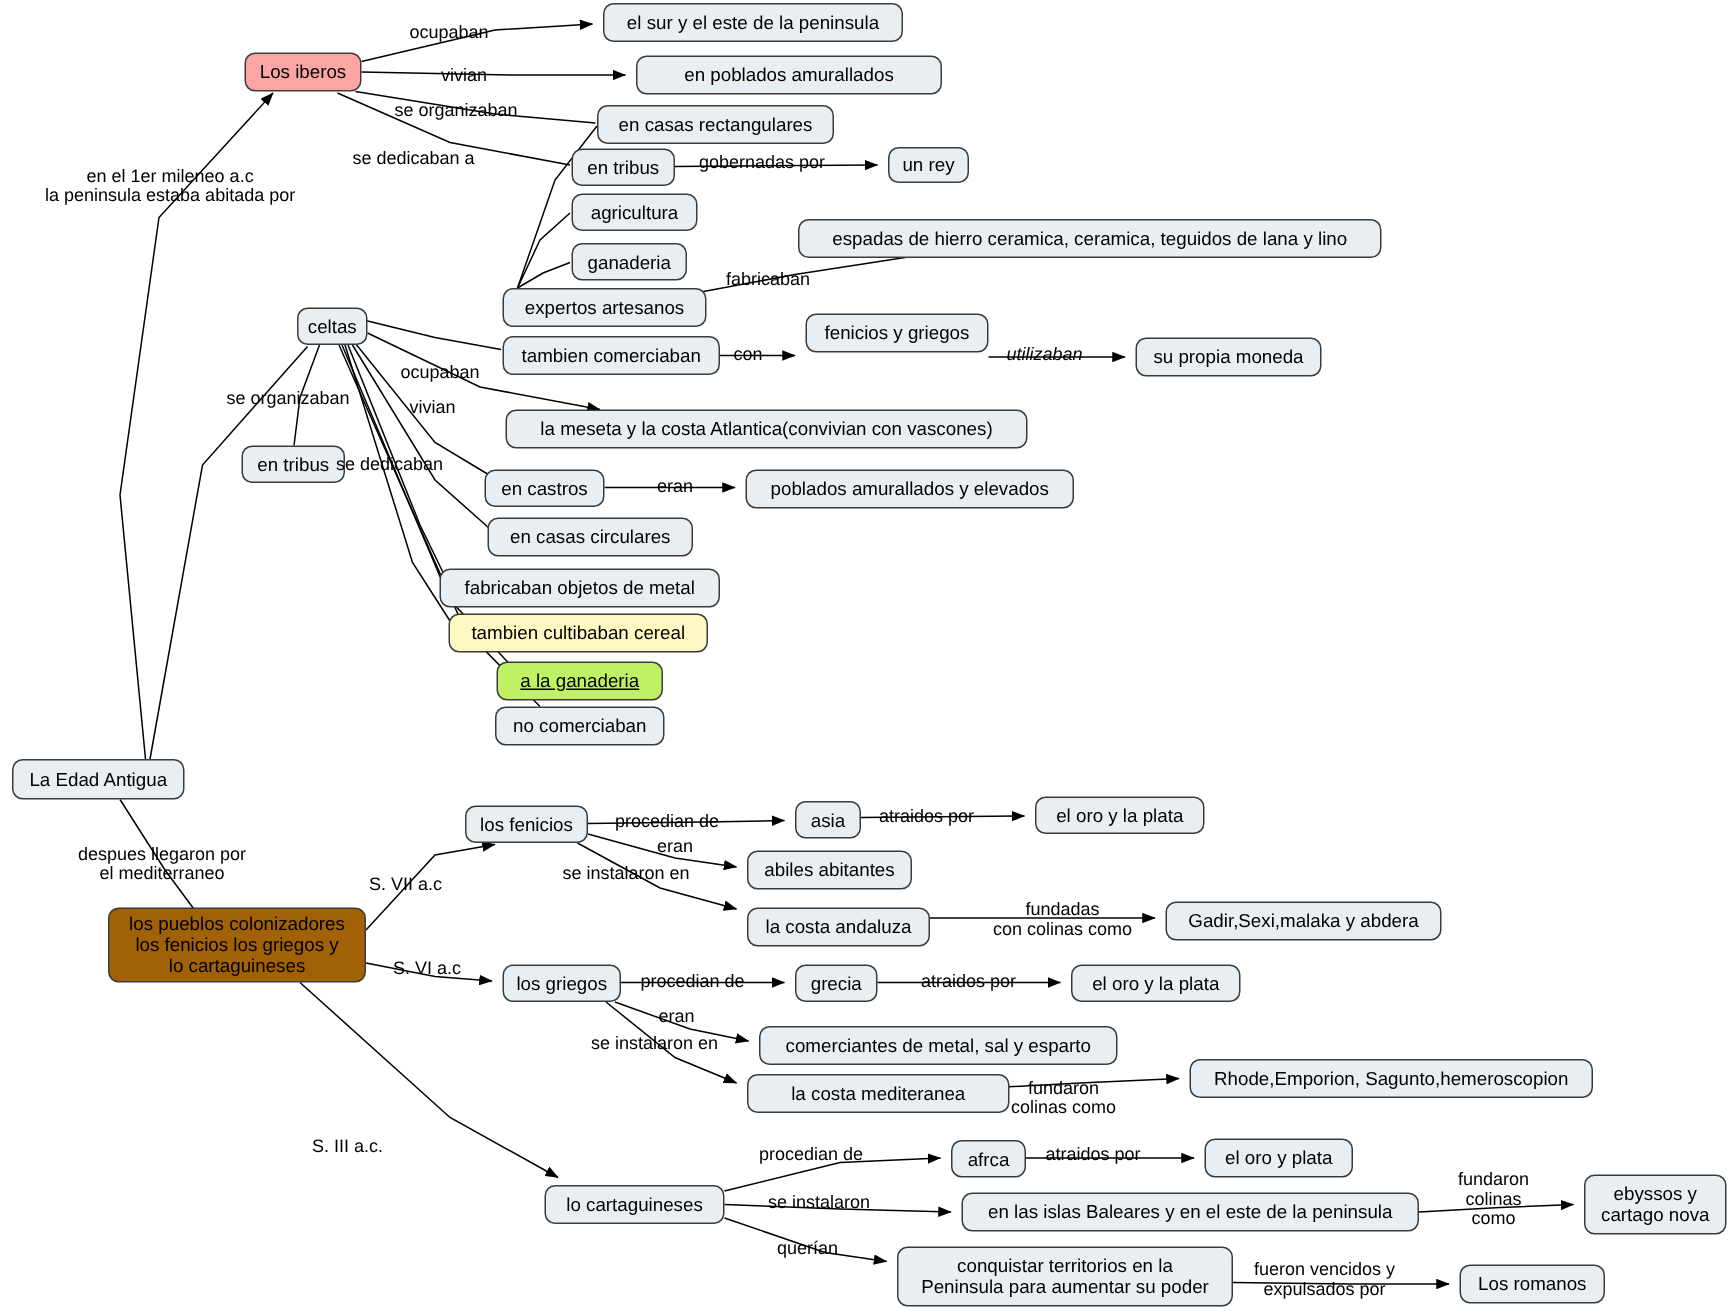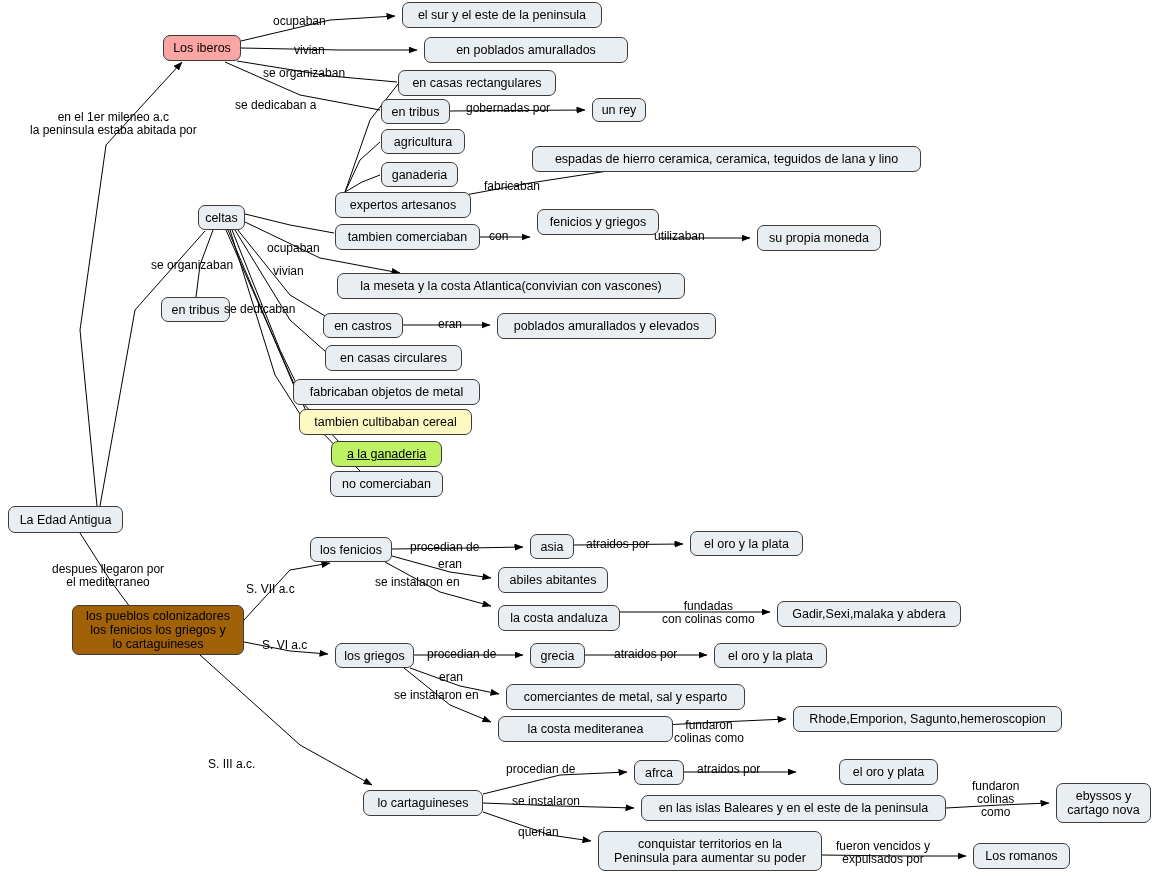--- a/index.html
+++ b/index.html
@@ -140,39 +140,39 @@
       <div class="node" style="left: 498px; top: 605px; width: 122px; height: 26px; background: rgb(232, 238, 242); border-color: rgb(59, 59, 59);">la costa andaluza</div>
       <div class="node" style="left: 777px; top: 601px; width: 184px; height: 26px; background: rgb(232, 238, 242); border-color: rgb(59, 59, 59);">Gadir,Sexi,malaka y abdera</div>
       <div class="node" style="left: 335px; top: 643px; width: 79px; height: 25px; background: rgb(232, 238, 242); border-color: rgb(59, 59, 59);">los griegos</div>
       <div class="node" style="left: 530px; top: 643px; width: 55px; height: 25px; background: rgb(232, 238, 242); border-color: rgb(59, 59, 59);">grecia</div>
       <div class="node" style="left: 714px; top: 643px; width: 113px; height: 25px; background: rgb(232, 238, 242); border-color: rgb(59, 59, 59);">el oro y la plata</div>
       <div class="node" style="left: 506px; top: 684px; width: 239px; height: 26px; background: rgb(232, 238, 242); border-color: rgb(59, 59, 59);">comerciantes de metal, sal y esparto</div>
       <div class="node" style="left: 498px; top: 716px; width: 175px; height: 26px; background: rgb(232, 238, 242); border-color: rgb(59, 59, 59);">la costa mediteranea</div>
       <div class="node" style="left: 793px; top: 706px; width: 269px; height: 26px; background: rgb(232, 238, 242); border-color: rgb(59, 59, 59);">Rhode,Emporion, Sagunto,hemeroscopion</div>
       <div class="node" style="left: 363px; top: 790px; width: 120px; height: 26px; background: rgb(232, 238, 242); border-color: rgb(59, 59, 59);">lo cartaguineses</div>
       <div class="node" style="left: 634px; top: 760px; width: 50px; height: 25px; background: rgb(232, 238, 242); border-color: rgb(59, 59, 59);">afrca</div>
-      <div class="node" style="left: 839px; top: 759px; width: 99px; height: 26px; background: rgb(232, 238, 242); border-color: rgb(59, 59, 59);">el oro y plata</div>
+      <div class="node" style="left: 803px; top: 759px; width: 99px; height: 26px; background: rgb(232, 238, 242); border-color: rgb(59, 59, 59);">el oro y plata</div>
       <div class="node" style="left: 641px; top: 795px; width: 305px; height: 26px; background: rgb(232, 238, 242); border-color: rgb(59, 59, 59);">en las islas Baleares y en el este de la peninsula</div>
       <div class="node" style="left: 1056px; top: 783px; width: 95px; height: 40px; background: rgb(232, 238, 242); border-color: rgb(59, 59, 59);">ebyssos y
 cartago nova</div>
       <div class="node" style="left: 598px; top: 831px; width: 224px; height: 40px; background: rgb(232, 238, 242); border-color: rgb(59, 59, 59);">conquistar territorios en la
 Peninsula para aumentar su poder</div>
       <div class="node" style="left: 973px; top: 843px; width: 97px; height: 26px; background: rgb(232, 238, 242); border-color: rgb(59, 59, 59);">Los romanos</div>
     </div>
   <div id="labels-layer">
       <div class="elabel" style="left: 30px; top: 111px;">en el 1er mileneo a.c
 la peninsula estaba abitada por</div>
       <div class="elabel" style="left: 273px; top: 15px;">ocupaban</div>
       <div class="elabel" style="left: 294px; top: 44px;">vivian</div>
       <div class="elabel" style="left: 263px; top: 67px;">se organizaban</div>
       <div class="elabel" style="left: 235px; top: 99px;">se dedicaban a</div>
       <div class="elabel" style="left: 466px; top: 102px;">gobernadas por</div>
       <div class="elabel" style="left: 484px; top: 180px;">fabricaban</div>
       <div class="elabel" style="left: 489px; top: 230px;">con</div>
-      <div class="elabel" style="left: 654px; top: 230px;">utilizaban</div>
+      <div class="elabel" style="left: 671px; top: 230px; font-style: italic;">utilizaban</div>
       <div class="elabel" style="left: 267px; top: 242px;">ocupaban</div>
       <div class="elabel" style="left: 273px; top: 265px;">vivian</div>
       <div class="elabel" style="left: 151px; top: 259px;">se organizaban</div>
       <div class="elabel" style="left: 224px; top: 303px;">se dedicaban</div>
       <div class="elabel" style="left: 438px; top: 318px;">eran</div>
       <div class="elabel" style="left: 52px; top: 563px;">despues llegaron por
 el mediterraneo</div>
       <div class="elabel" style="left: 246px; top: 583px;">S. VII a.c</div>
       <div class="elabel" style="left: 262px; top: 639px;">S. VI a.c</div>
       <div class="elabel" style="left: 208px; top: 758px;">S. III a.c.</div>

